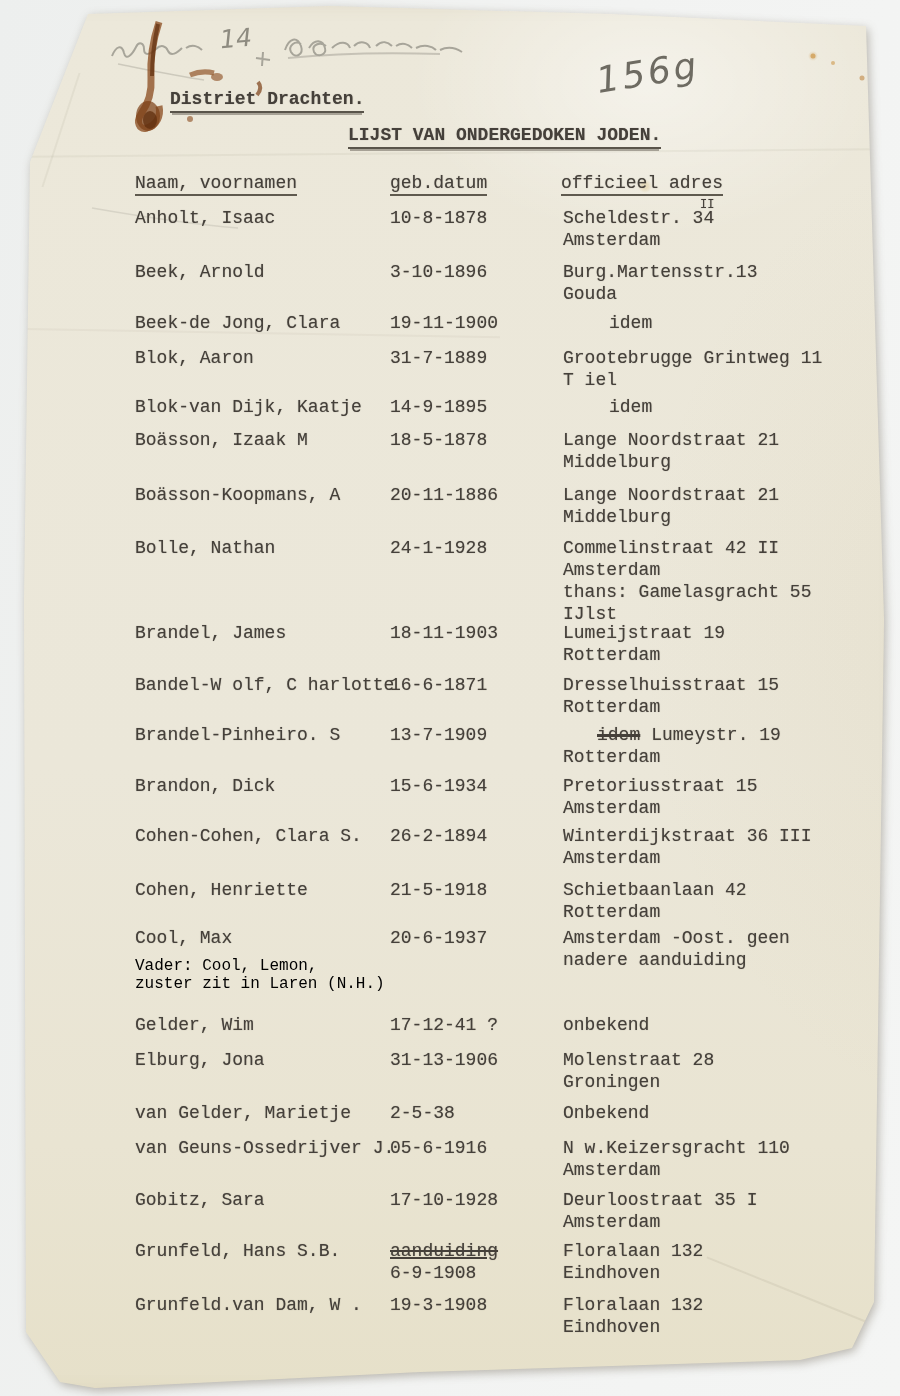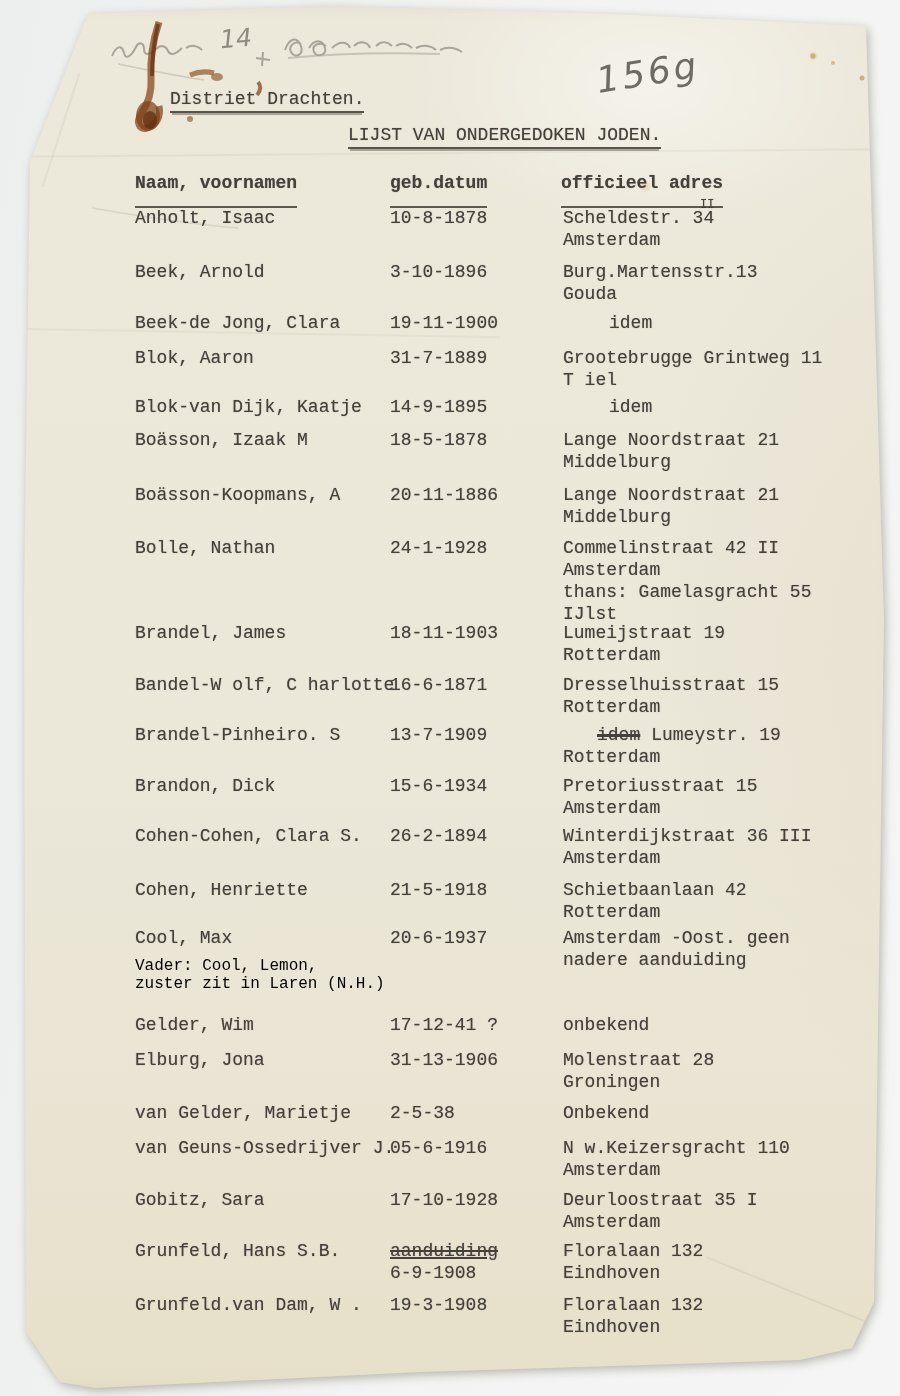--- a/index.html
+++ b/index.html
@@ -27,22 +27,22 @@
     pointer-events:none;
   }
   .crease{position:absolute;background:rgba(120,110,90,.07);pointer-events:none;}
   .crease.c1{top:152px;left:20px;width:860px;height:2px;transform:rotate(-.5deg);}
   .crease.c2{top:332px;left:20px;width:480px;height:2px;transform:rotate(1deg);background:rgba(120,110,90,.06);}
   .crease.c3{top:1292px;left:700px;width:190px;height:2px;transform:rotate(22deg);background:rgba(120,110,90,.10);}
   .crease.c4{top:70px;left:60px;width:2px;height:120px;transform:rotate(18deg);background:rgba(120,110,90,.08);}
 
   .tw{position:absolute;font-size:18px;line-height:22px;color:#45403a;
       text-shadow:0 0 1px rgba(69,64,58,.45);white-space:pre;}
-  .bold{font-weight:normal;}
-  .u{border-bottom:2px solid rgba(64,58,48,.82);padding-bottom:13px;font-weight:bold;}
+  .bold{font-weight:bold;}
+  .u{border-bottom:2px solid rgba(64,58,48,.82);padding-bottom:1px;}
   .u2{border-bottom:2px solid rgba(64,58,48,.85);padding-bottom:2px;
       box-shadow:0 4px 0 -2px rgba(64,58,48,.40);}
   .row{position:absolute;left:0;width:900px;height:0;overflow:visible;}
   .cell{position:absolute;top:0;white-space:pre;font-size:18px;line-height:22px;
         color:#45403a;text-shadow:0 0 1px rgba(69,64,58,.45);}
   .c-name{left:135px;}
   .c-date{left:390px;}
   .c-addr{left:563px;}
   .addr-indent{margin-left:46px;}
   .addr-indent-sm{margin-left:34px;}

